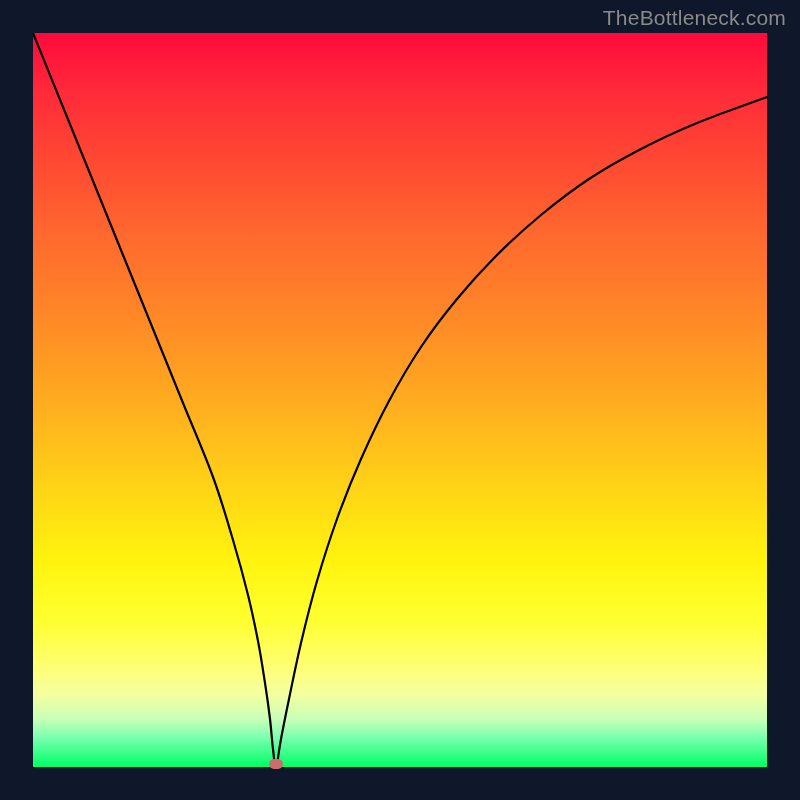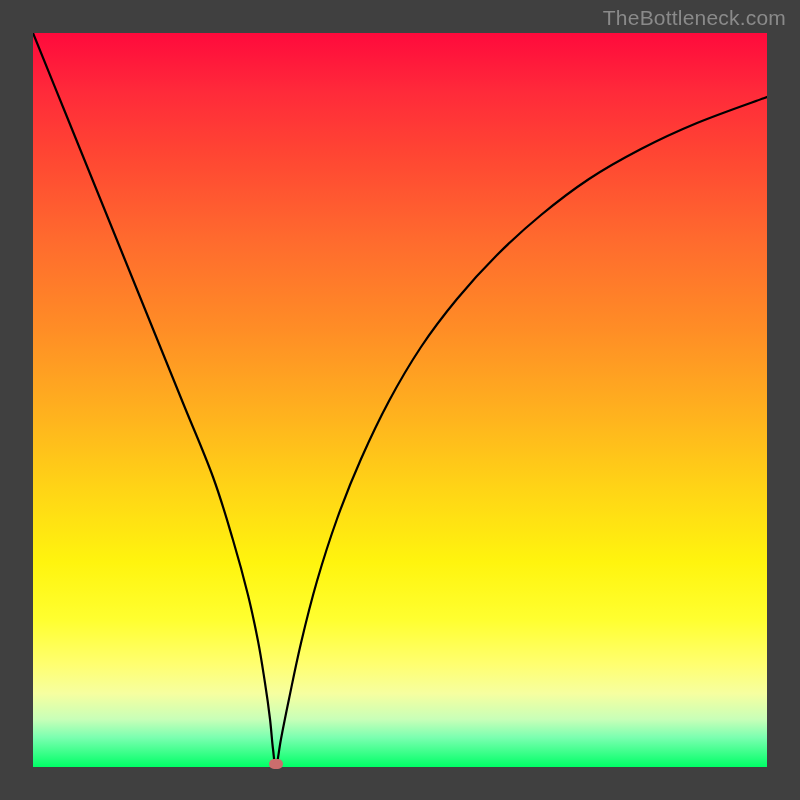--- a/index.html
+++ b/index.html
@@ -8,21 +8,21 @@
     width: 800px;
     height: 800px;
     background: #000;
     overflow: hidden;
     font-family: Arial, Helvetica, sans-serif;
   }
   .frame {
     position: absolute;
     left: 0; top: 0;
     width: 800px; height: 800px;
-    background: #404040;
+    background: #0f172a;
   }
   .plot-area {
     position: absolute;
     left: 33px;
     top: 33px;
     width: 734px;
     height: 734px;
     
     background: linear-gradient(to bottom,
       #ff0a3c 0%,

